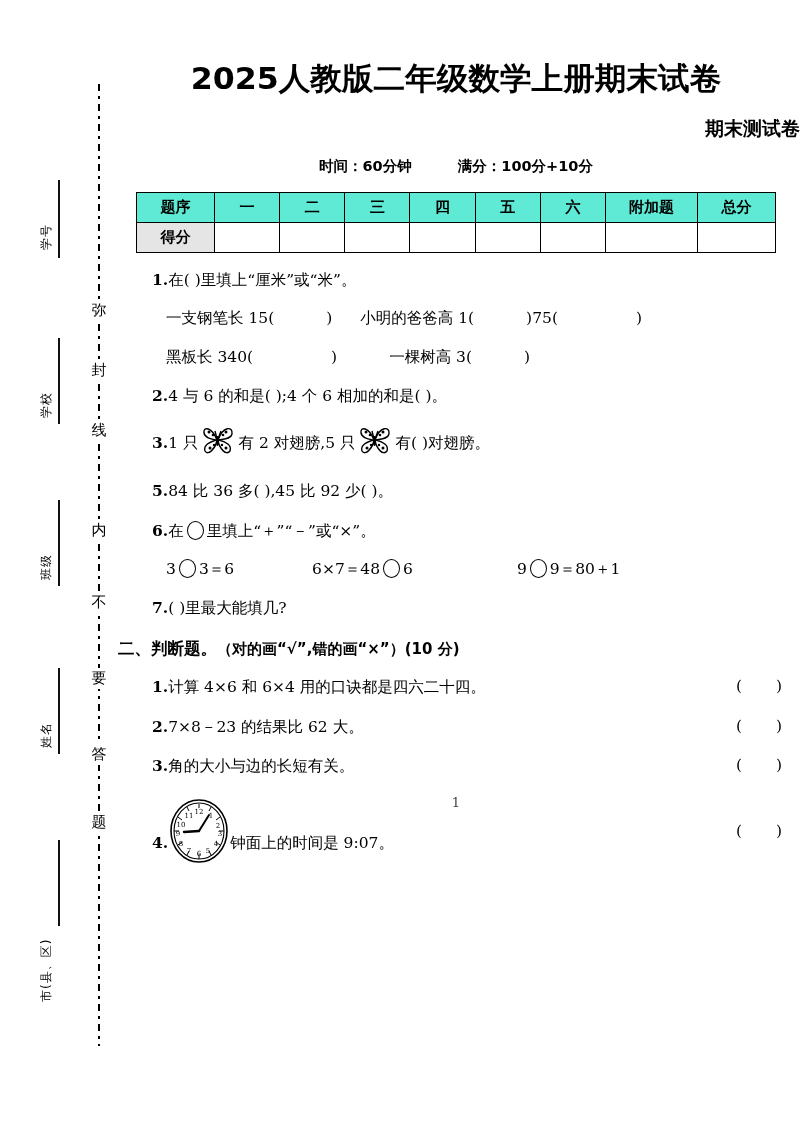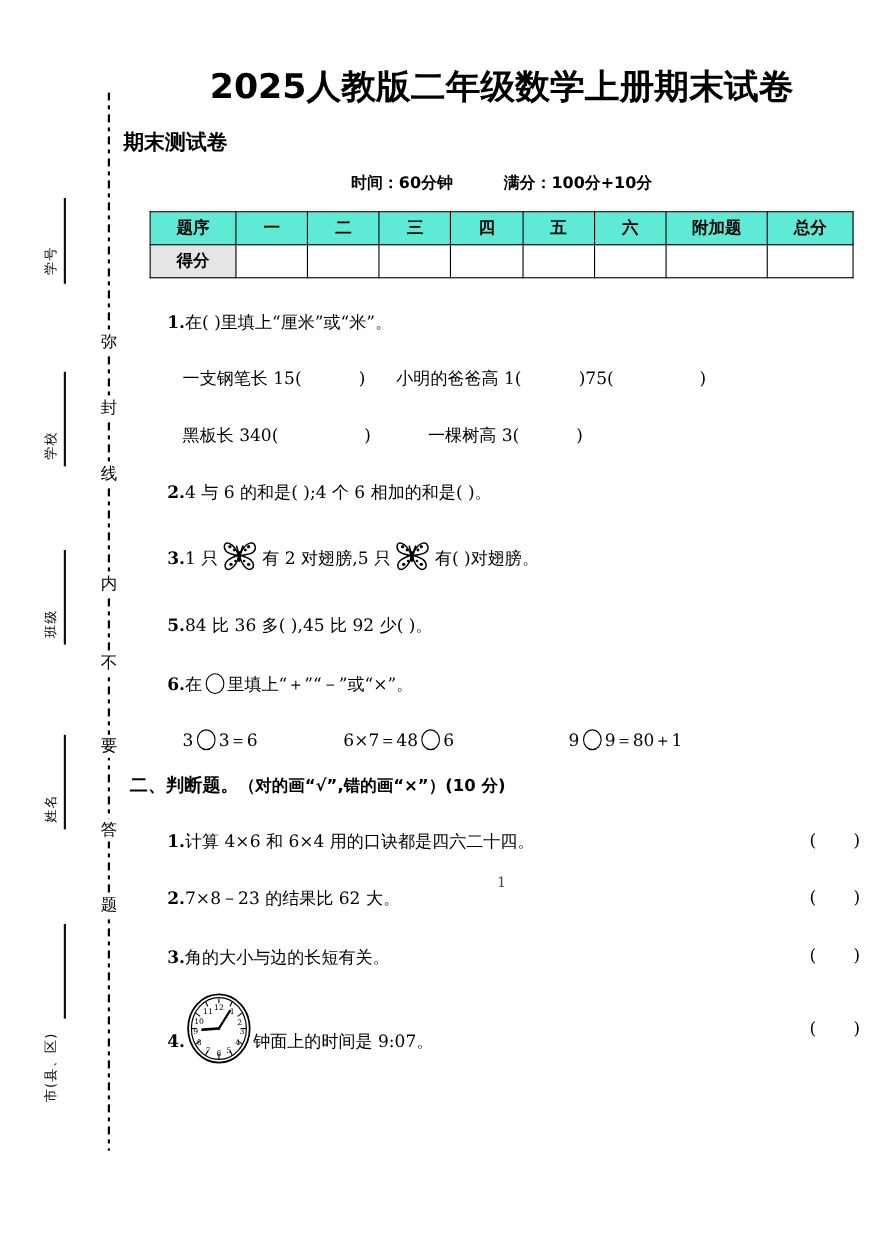--- a/index.html
+++ b/index.html
@@ -52,21 +52,21 @@
   .title {
     text-align: center;
     font-size: 31px;
     font-weight: bold;
     letter-spacing: 0px;
     margin-top: 46px;
     font-family: "DejaVu Sans", sans-serif;
     transform: scaleX(1.02);
   }
   .subtitle {
-    text-align: left;
+    text-align: right;
     font-size: 19px;
     font-weight: bold;
     margin-top: 16px;
     font-family: Liberation Mono, monospace;
   }
   .meta {
     text-align: center;
     font-size: 14.5px;
     font-weight: bold;
     margin-top: 15px;
@@ -101,21 +101,21 @@
   .sec-head {
     font-size: 16.5px;
     font-weight: bold;
     font-family: "DejaVu Sans", sans-serif;
     margin-top: 18px;
   }
   .sec-head .norm { font-weight: bold; font-size: 15px; }
 
   .q {
     font-size: 15.5px;
-    margin-top: 28px;
+    margin-top: 15px;
     padding-left: 34px;
     line-height: 1.5;
     font-family: "DejaVu Serif", serif;
     position: relative;
   }
   .q.sub { padding-left: 48px; }
   .q .n { font-weight: bold; }
   .sp-s { display: inline-block; width: 28px; }
   .sp-m { display: inline-block; width: 52px; }
   .sp-l { display: inline-block; width: 78px; }
@@ -281,20 +281,23 @@
       </div>
 
       <div class="q">
         <span class="n">6.</span><span>在</span><span class="circ"></span><span>里填上“＋”“－”或“×”。</span>
       </div>
 
       <div class="q sub">
         <span>3</span><span class="circ"></span><span>3＝6</span><span class="sp-l"></span><span>6×7＝48</span><span class="circ"></span><span>6</span><span class="sp-xl"></span><span>9</span><span class="circ"></span><span>9＝80＋1</span>
       </div>
 
+      <div class="q">
+        <span class="n">7.</span><span>(        )里最大能填几?</span>
+      </div>
 
 
       <div class="sec-head">
         <span>二、判断题。</span><span class="norm">（对的画“√”,错的画“×”）(10 分)</span>
       </div>
 
       <div class="q">
         <span class="n">1.</span><span>计算 4×6 和 6×4 用的口诀都是四六二十四。</span>
         <span class="tail-paren">(<span class="in"></span>)</span>
       </div>

